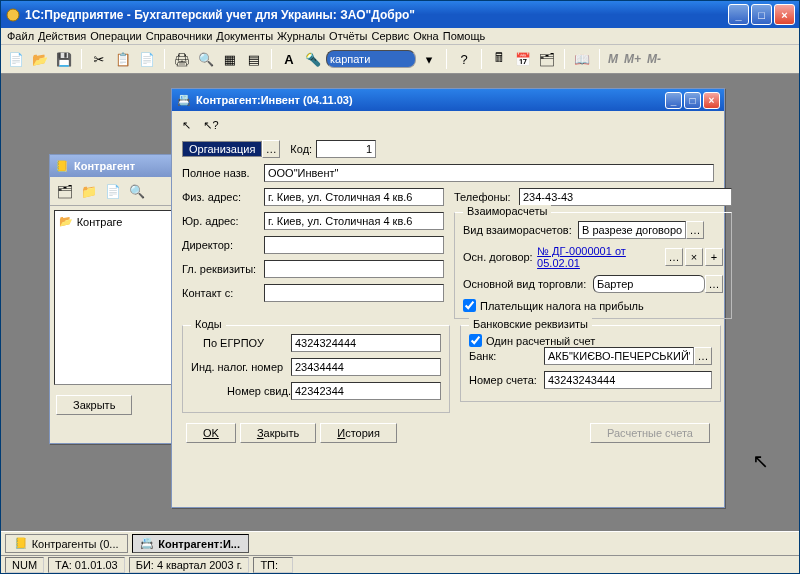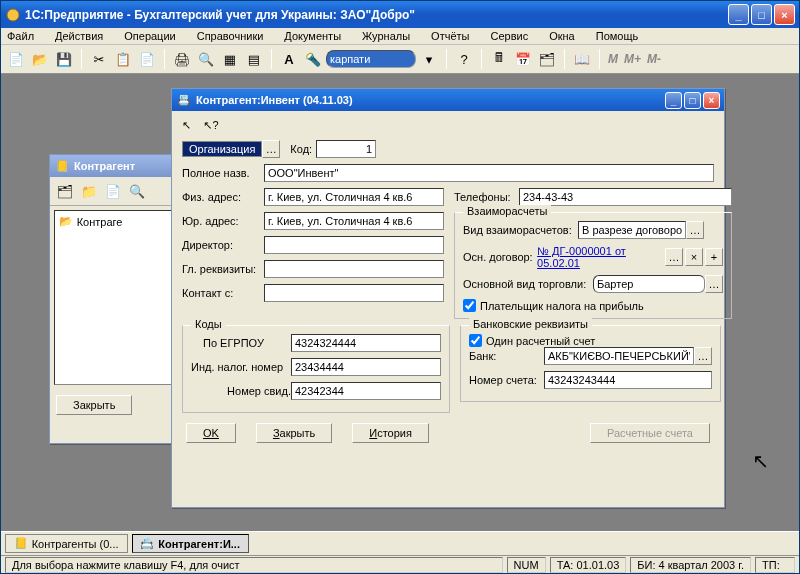--- a/index.html
+++ b/index.html
@@ -26,21 +26,21 @@
 .titlebar-buttons { display: flex; gap: 2px; }
 .tbtn {
   width: 21px; height: 21px; border: 1px solid #fff; border-radius: 3px;
   display: flex; align-items: center; justify-content: center;
   font-weight: bold; font-size: 11px; cursor: pointer;
 }
 .tbtn-min { background: linear-gradient(#7ba4e0,#3163c6); color: #fff;}
 .tbtn-max { background: linear-gradient(#7ba4e0,#3163c6); color: #fff;}
 .tbtn-close { background: linear-gradient(#f5a6a0,#e1462f); color: #fff;}
 .menubar {
-  background: #ece9d8; padding: 2px 6px; display: flex; gap: 21px;
+  background: #ece9d8; padding: 2px 6px; display: flex; gap: 4px;
   border-bottom: 1px solid #c0c0c0; font-size: 11px;
 }
 .menubar span { cursor: pointer; }
 .toolbar {
   background: #ece9d8; padding: 3px 4px; display: flex; align-items: center; gap: 2px;
   border-bottom: 1px solid #919191;
 }
 .tool-sep { width: 1px; height: 20px; background: #919191; margin: 0 4px; border-right: 1px solid #fff;}
 .tool-btn {
   width: 22px; height: 22px; display: inline-flex; align-items: center; justify-content: center;
@@ -113,21 +113,21 @@
 .groupbox {
   border: 1px solid #bbb; border-top-color: #fff; position: relative;
   padding: 8px 8px 6px 8px; margin-top: 6px;
 }
 .groupbox-title {
   position: absolute; top: -8px; left: 8px; background: #ece9d8; padding: 0 4px;
   font-size: 11px;
 }
 .link { color: #0000cc; text-decoration: underline; cursor: pointer; }
 .checkbox-row { display: flex; align-items: center; gap: 4px; margin-top: 6px;}
-.button-row { display: flex; gap: 20px; padding: 10px 4px 2px 4px; }
+.button-row { display: flex; gap: 4px; padding: 10px 4px 2px 4px; }
 .button-row .spacer { flex: 1; }
 .btn-disabled { color: #9a9a9a; }
 
 
 .taskbar {
   position: absolute; left: 0; bottom: 18px; width: 100%; height: 24px;
   background: #ece9d8; border-top: 1px solid #fff; display: flex; align-items: center; padding: 2px 4px; gap: 4px;
 }
 .task-btn {
   border: 1px solid #888; background: #ece9d8; padding: 2px 8px; display: flex; align-items: center; gap: 4px;
@@ -376,21 +376,20 @@
       <span>📒</span>
       <span>Контрагенты (0...</span>
     </div>
     <div class="task-btn active">
       <span>📇</span>
       <span>Контрагент:И...</span>
     </div>
   </div>
 
   <div class="statusbar">
-    <div class="status-cell wide">Для выбора нажмите клавишу F4, для очист</div>
     <div class="status-cell">NUM</div>
     <div class="status-cell">ТА: 01.01.03</div>
     <div class="status-cell">БИ: 4 квартал 2003 г.</div>
     <div class="status-cell" style="width:40px;">ТП:</div>
   </div>
 
   <div class="cursor-icon">↖</div>
 </div>
 
 </body></html>

